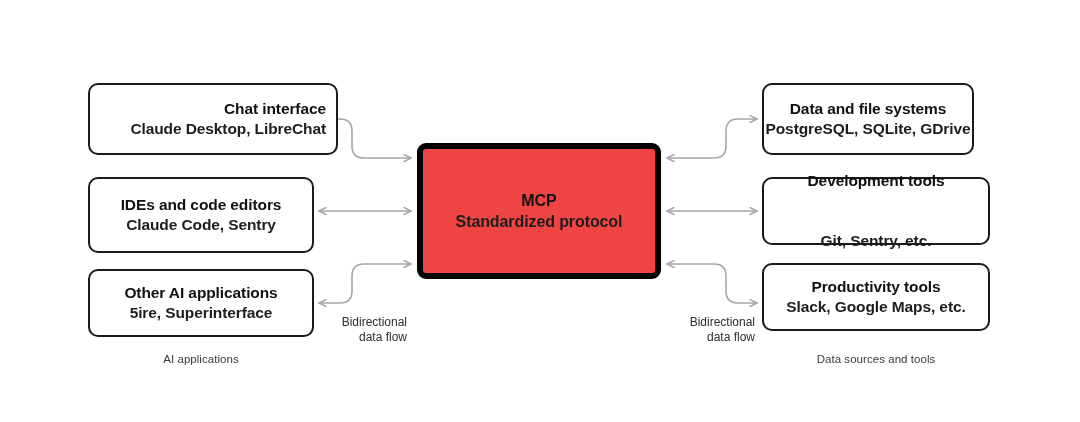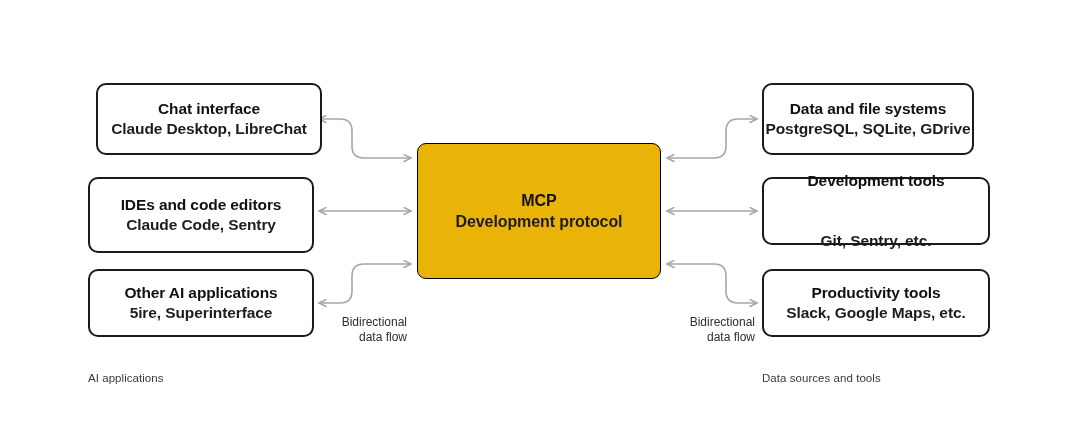--- a/index.html
+++ b/index.html
@@ -56,36 +56,35 @@
     font-size: 15.5px;
     font-weight: bold;
     color: #1d1d1d;
     line-height: 1.32;
     letter-spacing: -0.1px;
     white-space: nowrap;
   }
 
   
   #node-mcp {
-    border: 1px solid #000000;
-    background: #eab308;
+    border: 6px solid #000000;
+    background: #ef4444;
     border-radius: 9px;
   }
   #node-mcp .n-title { font-size: 16px; }
   #node-mcp .n-sub  { font-size: 16px; }
 
   
   .caption {
     position: absolute;
     font-size: 11.5px;
     color: #3a3a3a;
-    text-align: left;
+    text-align: center;
     white-space: nowrap;
     letter-spacing: 0.05px;
-    margin-top: 19px;
   }
 
   
   .flow-label {
     position: absolute;
     font-size: 12px;
     color: #2e2e2e;
     text-align: right;
     line-height: 1.28;
     white-space: nowrap;
@@ -135,51 +134,51 @@
       <path d="M 319,303 L 340,303 Q 352,303 352,291 L 352,276 Q 352,264 364,264 L 411,264" marker-start="url(#atail)" marker-end="url(#ahead)"></path>
 
       <path d="M 667,158 L 714,158 Q 726,158 726,146 L 726,131 Q 726,119 738,119 L 757,119" marker-start="url(#atail)" marker-end="url(#ahead)"></path>
 
       <path d="M 667,211 L 757,211" marker-start="url(#atail)" marker-end="url(#ahead)"></path>
 
       <path d="M 667,264 L 714,264 Q 726,264 726,276 L 726,291 Q 726,303 738,303 L 757,303" marker-start="url(#atail)" marker-end="url(#ahead)"></path>
     </g>
   </svg>
 
-  <div class="node" id="node-chat" style="left:96px; top:83px; width:226px; height:72px;">
+  <div class="node" id="node-chat" style="left:88px; top:83px; width:250px; height:72px;align-items:flex-end;">
     <div class="n-title">Chat interface</div>
     <div class="n-sub">Claude Desktop, LibreChat</div>
   </div>
 
   <div class="node" id="node-ides" style="left:88px; top:177px; width:226px; height:76px;">
     <div class="n-title">IDEs and code editors</div>
     <div class="n-sub">Claude Code, Sentry</div>
   </div>
 
   <div class="node" id="node-otherai" style="left:88px; top:269px; width:226px; height:68px;">
     <div class="n-title">Other AI applications</div>
     <div class="n-sub">5ire, Superinterface</div>
   </div>
 
   <div class="node" id="node-mcp" style="left:417px; top:143px; width:244px; height:136px;">
     <div class="n-title">MCP</div>
-    <div class="n-sub">Development protocol</div>
+    <div class="n-sub">Standardized protocol</div>
   </div>
 
   <div class="node" id="node-data" style="left:762px; top:83px; width:212px; height:72px;">
     <div class="n-title">Data and file systems</div>
     <div class="n-sub">PostgreSQL, SQLite, GDrive</div>
   </div>
 
   <div class="node" id="node-devtools" style="left:762px; top:177px; width:228px; height:68px;gap:40px;">
     <div class="n-title">Development tools</div>
     <div class="n-sub">Git, Sentry, etc.</div>
   </div>
 
-  <div class="node" id="node-prod" style="left:762px; top:269px; width:228px; height:68px;">
+  <div class="node" id="node-prod" style="left:762px; top:263px; width:228px; height:68px;">
     <div class="n-title">Productivity tools</div>
     <div class="n-sub">Slack, Google Maps, etc.</div>
   </div>
 
   <div class="flow-label" style="left:323px; top:315px; width:84px;">
     <div>Bidirectional</div>
     <div>data flow</div>
   </div>
 
   <div class="flow-label" style="left:671px; top:315px; width:84px;">

